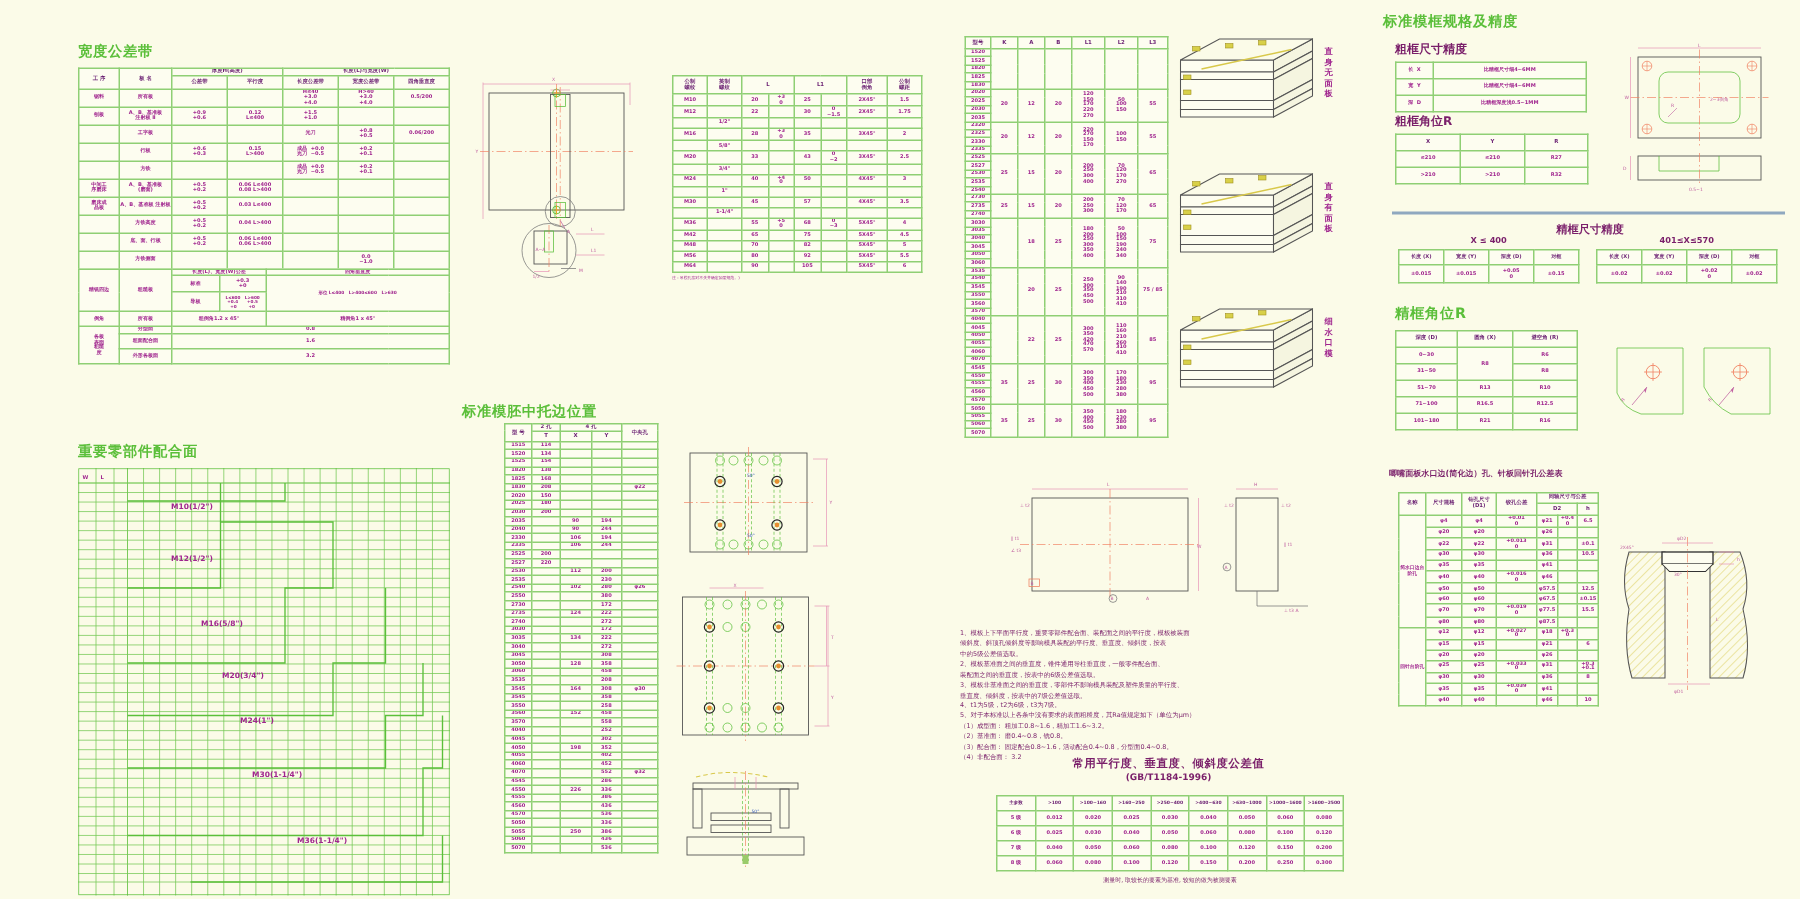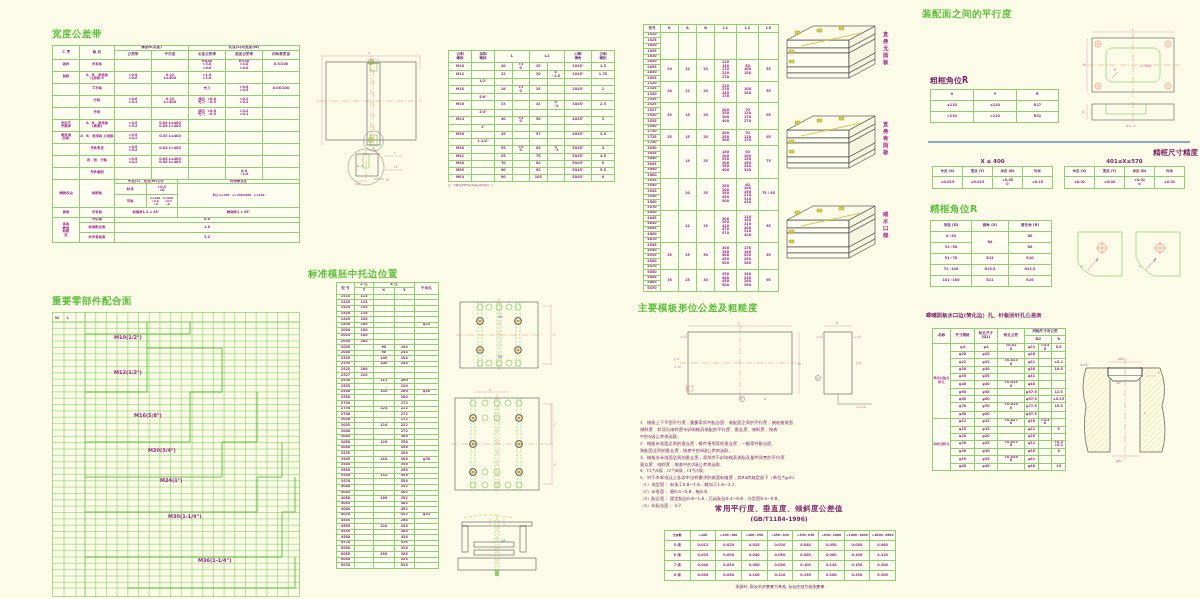--- a/index.html
+++ b/index.html
@@ -1459,23 +1459,20 @@
             <rect x="34" y="191" width="5" height="3" fill="#d8d048" stroke="#a09020" stroke-width="0.4"></rect>
             <rect x="56" y="189" width="5" height="3" fill="#d8d048" stroke="#a09020" stroke-width="0.4"></rect>
             <rect x="6" y="212" width="5" height="3" fill="#d8d048" stroke="#a09020" stroke-width="0.4"></rect>
             <rect x="6" y="222" width="5" height="3" fill="#d8d048" stroke="#a09020" stroke-width="0.4"></rect>
             <line x1="18" y1="208" x2="78" y2="195" stroke="#d8c84a" stroke-width="1"></line>
             <text x="100" y="198" fill="#a0258e" font-size="5.5" font-weight="bold"><tspan x="100" dy="0">细</tspan><tspan x="100" dy="7">水</tspan><tspan x="100" dy="7">口</tspan><tspan x="100" dy="7">模</tspan></text>
           </g>
         </g>
   </svg>
 
-  <div class="blk" style="left:0;top:302px;width:282px;">
-    <h2 class="title">主要模板形位公差及粗糙度</h2>
-  </div>
 
   <svg class="blk" style="left:18px;top:320px;" width="250" height="100">
     <line class="dim" x1="32" y1="6" x2="136" y2="6"></line>
     <text class="dimtxt" x="82" y="4">L</text>
     <rect x="32" y="12" width="104" height="62" class="ln" fill="#fdfdf0" stroke-width="1"></rect>
     <line class="cl" x1="84" y1="6" x2="84" y2="80"></line>
     <line class="cl" x1="24" y1="43" x2="144" y2="43"></line>
     <text class="dimtxt" x="24" y="18" font-size="2.6">⊥ t2</text>
     <text class="dimtxt" x="18" y="40" font-size="2.6">∥ t1</text>
     <text class="dimtxt" x="18" y="48" font-size="2.6">∠ t3</text>
@@ -1585,23 +1582,42 @@
             </tr>
           </tbody>
     </table>
     <div class="ctr" style="color:#7a1f6a;font-size:4px;margin-top:3px;">测量时, 取较长的要素为基准, 较短的做为被测要素</div>
   </div>
 </div>
 
 <div class="col c4">
 
   <div class="blk" style="left:0;top:8px;width:276px;">
-    <h2 class="title">装配面之间的平行度</h2>
+    <h2 class="title">标准模框规格及精度</h2>
   </div>
 
+  <div class="blk" style="left:8px;top:24px;width:140px;">
+    <h3 class="subtitle">粗框尺寸精度</h3>
+    <table class="t mid" style="width:125px;">
+      <tbody id="c4s1a-body">
+            <tr>
+              <td style="white-space: pre; width: 24px; height: 10px;">长  X</td>
+              <td style="white-space: pre; width: 101px;">比精框尺寸细4~6MM</td>
+            </tr>
+            <tr>
+              <td style="white-space: pre; width: 24px; height: 10px;">宽  Y</td>
+              <td style="white-space: pre; width: 101px;">比精框尺寸细4~6MM</td>
+            </tr>
+            <tr>
+              <td style="white-space: pre; width: 24px; height: 10px;">深  D</td>
+              <td style="white-space: pre; width: 101px;">比精框深度浅0.5~1MM</td>
+            </tr>
+          </tbody>
+    </table>
+  </div>
 
   <div class="blk" style="left:8px;top:72px;width:140px;">
     <h3 class="subtitle">粗框角位R</h3>
     <table class="t mid" style="width:125px;">
       <tbody>
             <tr>
         <th style="width:42px;height:10px;">X</th>
         <th style="width:42px;">Y</th>
         <th style="width:41px;">R</th>
       </tr>
@@ -1649,21 +1665,21 @@
     <path d="M28 76 v10 h40 v-10" class="grn" stroke-width="1" fill="none"></path>
     <line class="dim" x1="9" y1="76" x2="9" y2="92"></line>
     <text class="dimtxt" x="4" y="85">D</text>
     <line class="cl" x1="55" y1="74" x2="55" y2="94"></line>
     <text class="dimtxt" x="48" y="99">0.5~1</text>
   </svg>
 
   <div class="rule blk" style="left:6px;top:137px;width:262px;"></div>
 
   <div class="blk" style="left:0;top:145px;width:276px;text-align:center;">
-    <h3 class="subtitle ctr" style="font-size:7.5px;text-align:right;">精框尺寸精度</h3>
+    <h3 class="subtitle ctr" style="font-size:7.5px;">精框尺寸精度</h3>
   </div>
 
   <div class="blk" style="left:10px;top:158px;">
     <div class="ctr" style="color:#7a1f6a;font-size:5.5px;font-weight:bold;margin-bottom:2px;">X ≤ 400</div>
     <table class="t" style="width:118px;">
       <tbody>
             <tr id="c4s2a-head">
               <th style="height: 9px; width: 29px; font-size: 3.4px;">长度 (X)</th>
               <th style="height: 9px; width: 29px; font-size: 3.4px;">宽度 (Y)</th>
               <th style="height: 9px; width: 29px; font-size: 3.4px;">深度 (D)</th>

